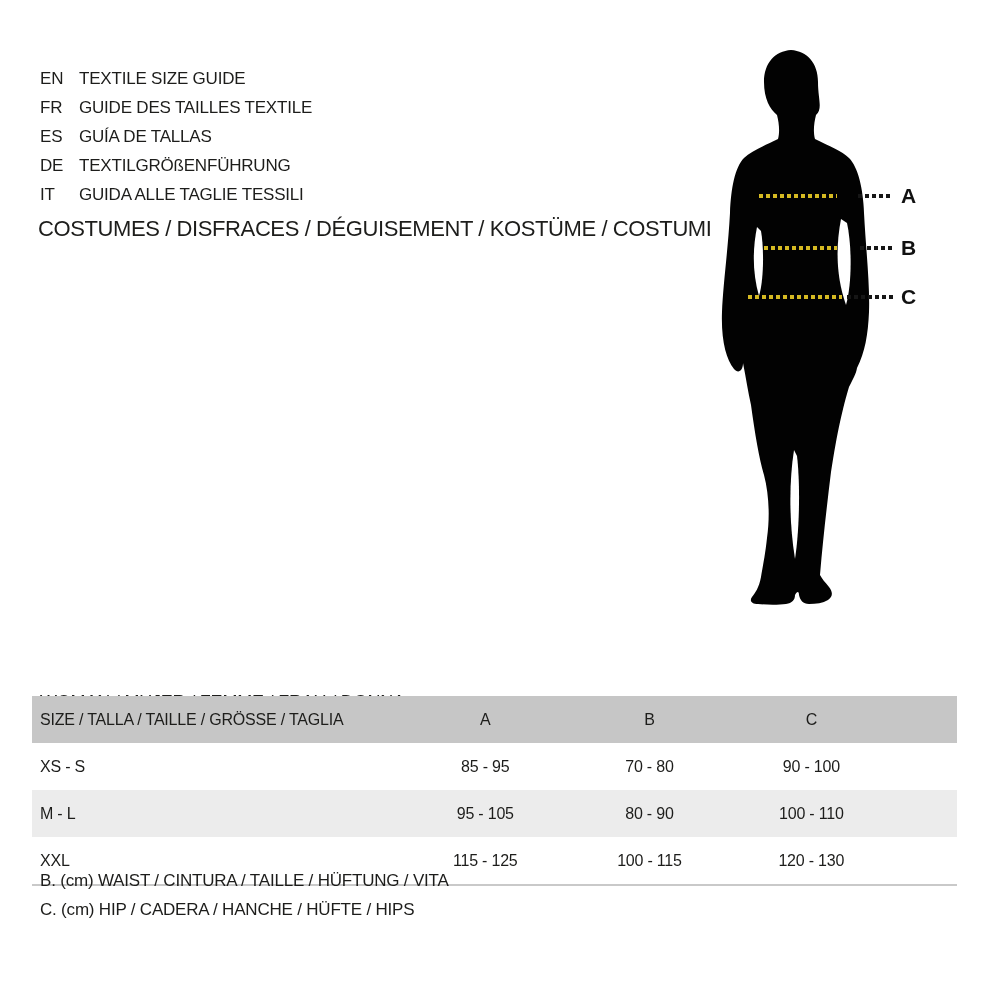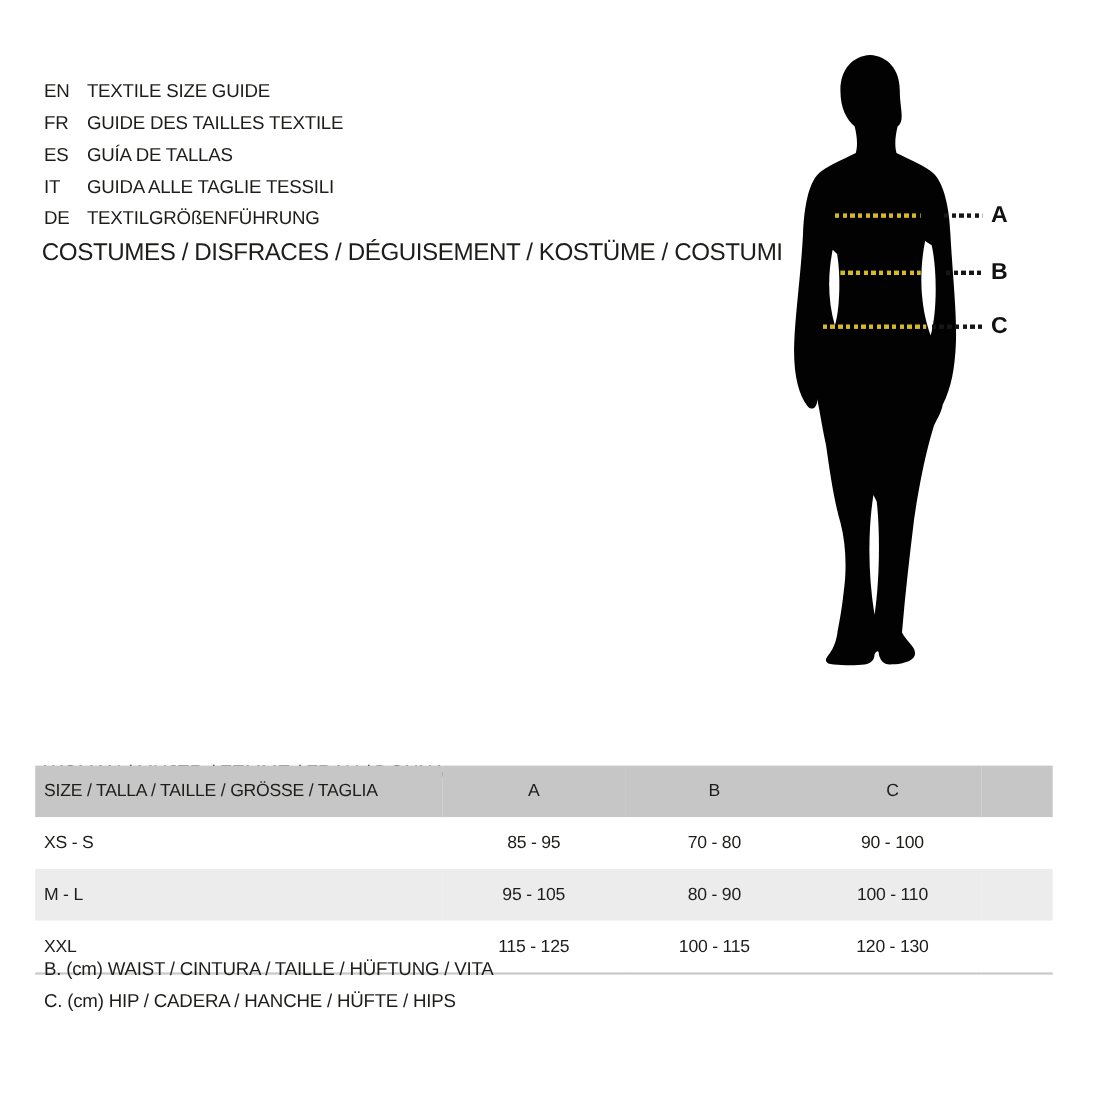--- a/index.html
+++ b/index.html
@@ -4,21 +4,21 @@
 <style>
   html,body{margin:0;padding:0;}
   body{
     width:1000px;height:1000px;position:relative;background:#ffffff;
     font-family:"Liberation Sans",sans-serif;color:#1d1d1b;overflow:hidden;
   }
   .abs{position:absolute;}
 
   
   .lang-block{left:40px;top:64px;}
-  .lang-row{display:flex;height:29px;align-items:flex-end;font-size:17px;letter-spacing:-0.2px;}
+  .lang-row{display:flex;height:29px;align-items:center;font-size:17px;letter-spacing:-0.2px;}
   .lang-code{width:39px;flex:0 0 39px;}
   .lang-label{white-space:nowrap;}
 
   
   .heading{left:38px;top:216px;font-size:22px;font-weight:normal;letter-spacing:-0.4px;white-space:nowrap;}
 
   
   .figure-svg{left:715px;top:42px;}
 
   
@@ -53,26 +53,26 @@
   </div>
   <div class="lang-row">
     <span class="lang-code">FR</span>
     <span class="lang-label">GUIDE DES TAILLES TEXTILE</span>
   </div>
   <div class="lang-row">
     <span class="lang-code">ES</span>
     <span class="lang-label">GUÍA DE TALLAS</span>
   </div>
   <div class="lang-row">
+    <span class="lang-code">DE</span>
+    <span class="lang-label">TEXTILGRÖßENFÜHRUNG</span>
+  </div>
+  <div class="lang-row">
     <span class="lang-code">IT</span>
     <span class="lang-label">GUIDA ALLE TAGLIE TESSILI</span>
-  </div>
-  <div class="lang-row">
-    <span class="lang-code">DE</span>
-    <span class="lang-label">TEXTILGRÖßENFÜHRUNG</span>
   </div>
 </div>
 
 <div class="abs heading">COSTUMES / DISFRACES / DÉGUISEMENT / KOSTÜME / COSTUMI</div>
 
 <svg class="abs figure-svg" width="170" height="570" viewBox="715 42 170 570" xmlns="http://www.w3.org/2000/svg">
   <path fill="#020202" d="M 791 50
     C 775 51 764 63 764 82
     C 764 99 770 109 777 115
     C 779 123 780 132 778 139

